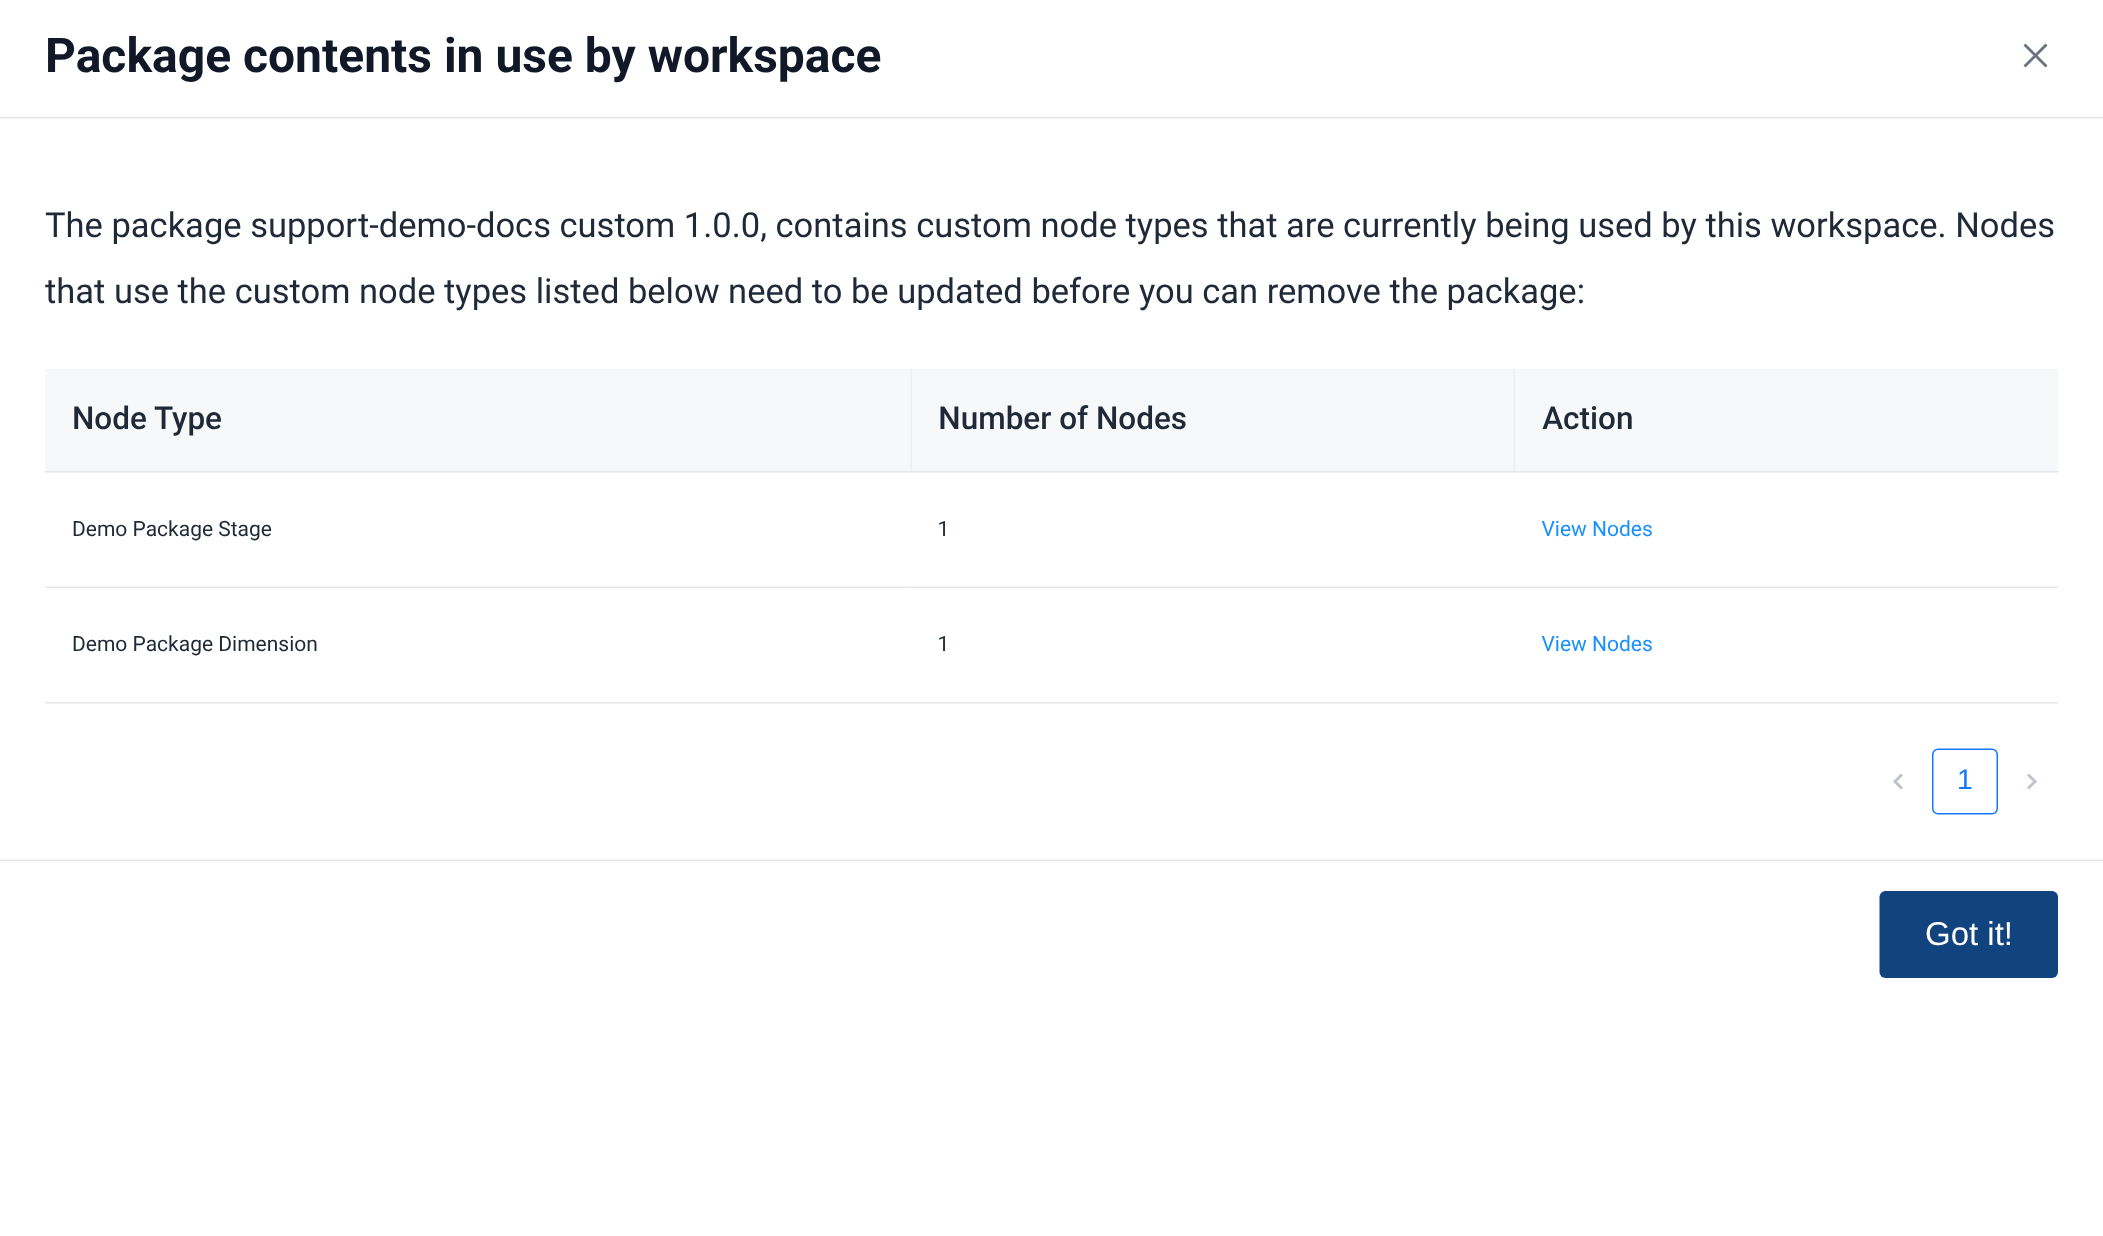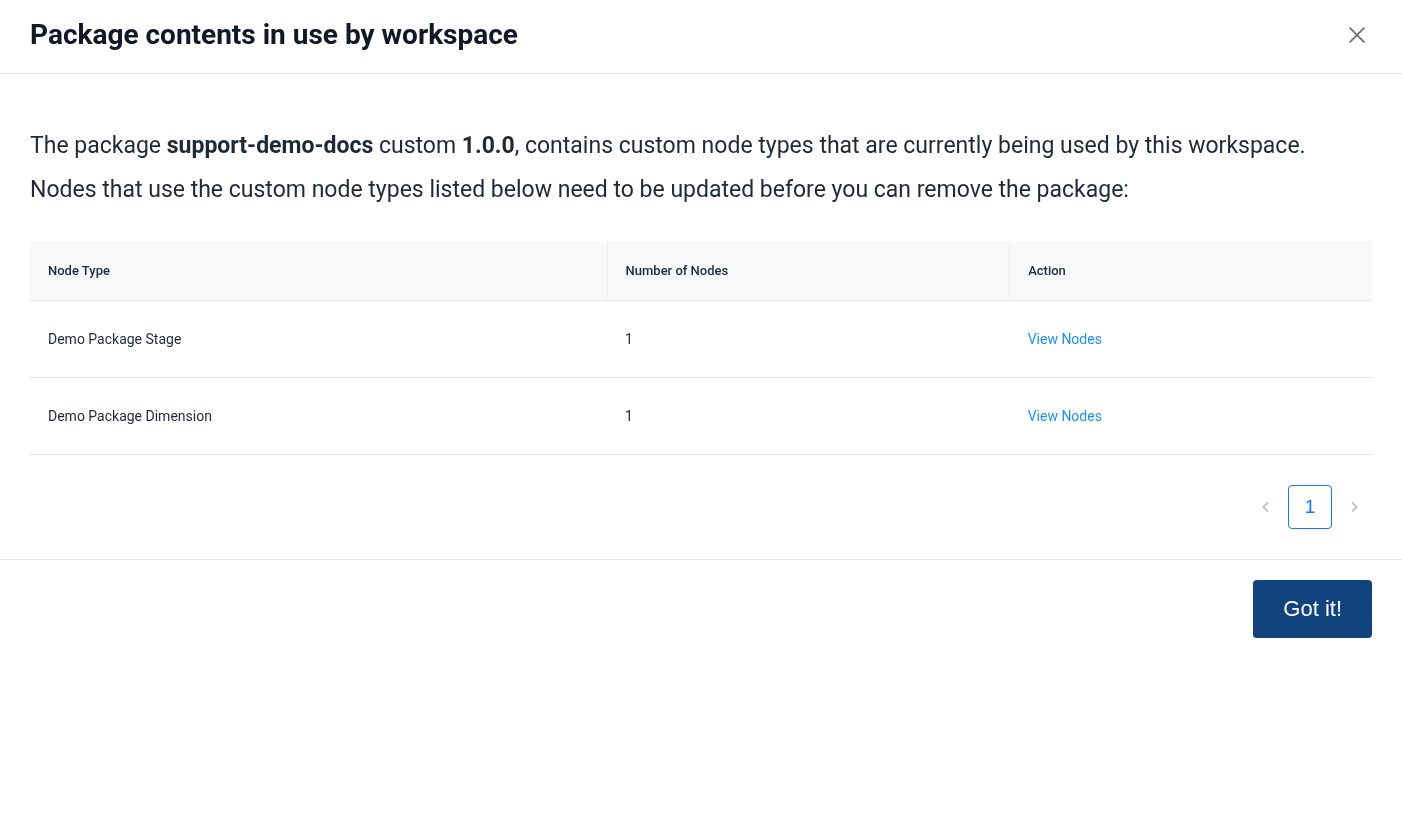--- a/index.html
+++ b/index.html
@@ -18,21 +18,21 @@
     flex-direction: column;
   }
   .modal-header {
     display: flex;
     justify-content: space-between;
     align-items: center;
     padding: 18px 30px 22px 30px;
     border-bottom: 1px solid #e5e7eb;
   }
   .modal-title {
-    font-size: 28px;
+    font-size: 32px;
     font-weight: 700;
     color: #111827;
   }
   .close-btn {
     background: none;
     border: none;
     font-size: 28px;
     color: #6b7280;
     cursor: pointer;
     padding: 4px;
@@ -46,32 +46,32 @@
   .modal-body {
     padding: 50px 30px 30px 30px;
   }
   .description {
     font-size: 23px;
     line-height: 1.9;
     color: #1f2937;
     margin-bottom: 30px;
   }
   .description .bold {
-    font-weight: 700;
+    font-weight: 400;
   }
   .table {
     width: 100%;
     border-collapse: collapse;
   }
   .table thead tr {
     background: #f7f8f9;
   }
   .table th {
     text-align: left;
-    font-size: 13px;
+    font-size: 21px;
     font-weight: 500;
     color: #1f2937;
     padding: 22px 18px;
     border-bottom: 1px solid #e5e7eb;
   }
   .table th + th {
     border-left: 1px solid #eceef0;
   }
   .table td {
     font-size: 14px;

